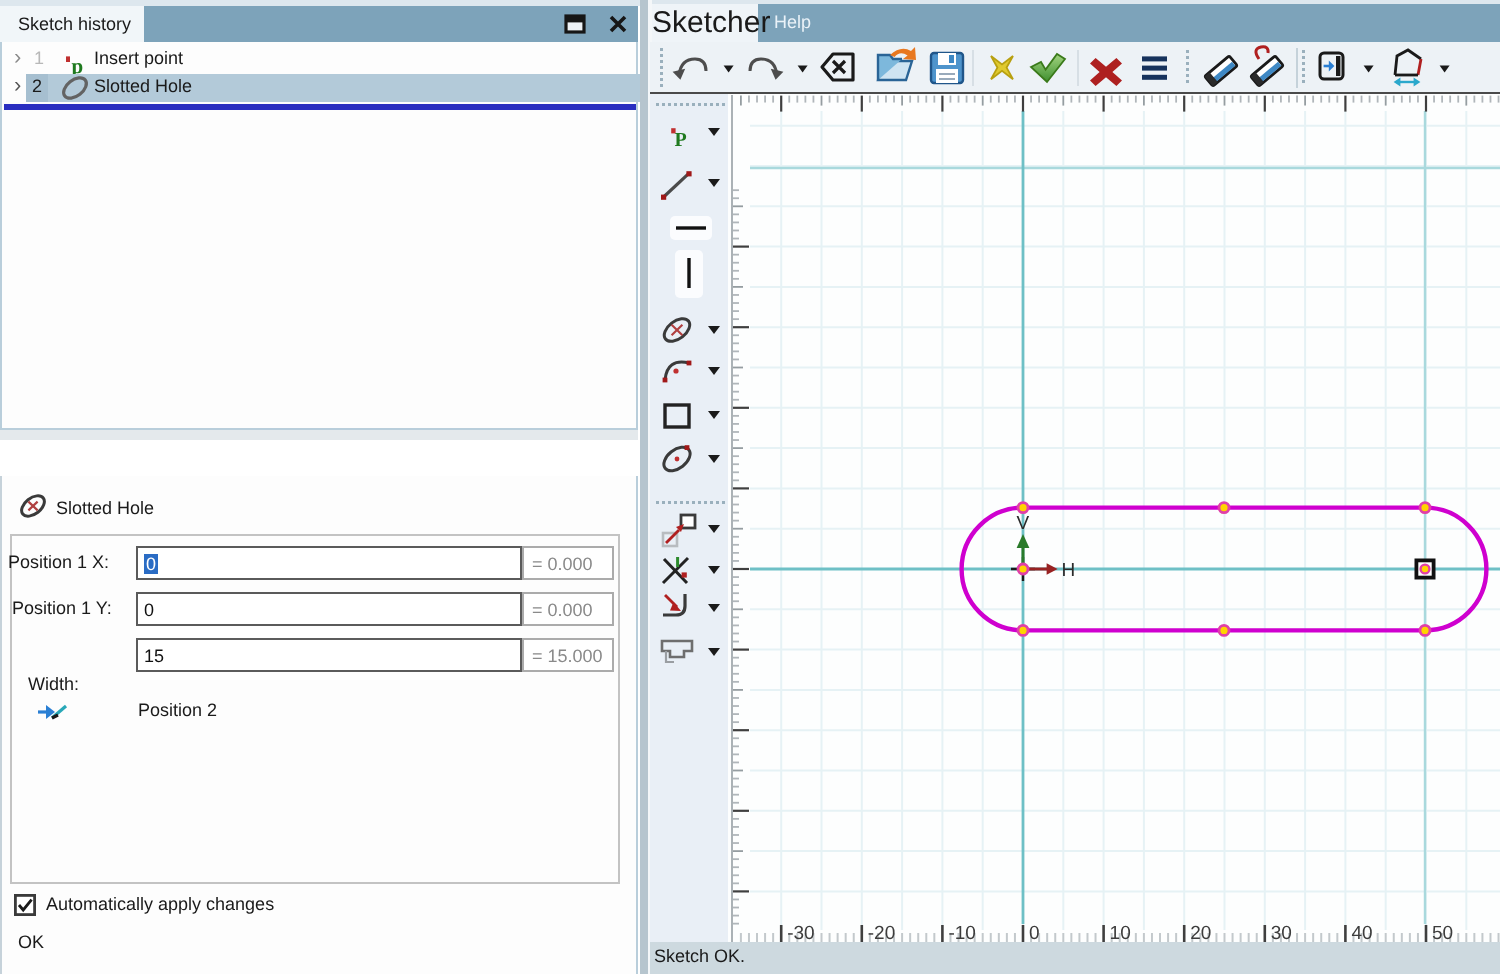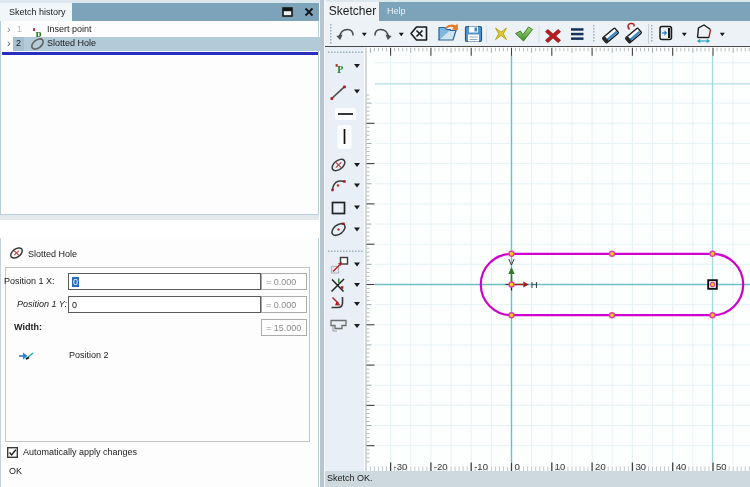--- a/index.html
+++ b/index.html
@@ -22,21 +22,21 @@
   #gapstrip { left:0; top:215px; width:319px; height:5px; background:#e4e9ec; }
   #ee-content { left:0; top:238px; width:319px; height:249px; background:#fdfdfd;
                 border-left:1px solid #c6d2da; border-right:1px solid #b9cedb; }
   #splitter { left:320px; top:0; width:4px; height:487px; background:#b6c5ce; }
   #gap2 { left:324px; top:0; width:2px; height:487px; background:#f4f7f9; }
 
   
   #menubar { left:326px; top:0; width:424px; height:21px; background:#7da3ba; }
   #menutop { left:326px; top:0; width:424px; height:2px; background:#dde7ee; }
   #sketchertab { left:326px; top:2px; width:53px; height:19px; background:#eff4f8; color:#1a1a1a;
-                 font-size:12px; line-height:19px; text-align:center; }
+                 font-size:15px; line-height:19px; text-align:center; }
   #helptxt { left:387px; top:2px; height:19px; color:#eaf2f8; font-size:9px; line-height:19px; }
   #toolbar { left:325px; top:21px; width:425px; height:26px; background:#edf2f6; border-bottom:1px solid #4a4a4a; }
   #palette { left:325px; top:47px; width:39px; height:424px; background:#e9eff6; }
   #canvasbg { left:364px; top:47px; width:386px; height:425px; background:#fdfefe; }
   #statusbar { left:325px; top:471px; width:425px; height:16px; background:#cdd9df;
                color:#1a1a1a; font-size:9px; line-height:15px; padding-left:2px; }
 
   
   .lbl { position:absolute; font-size:9px; white-space:nowrap; color:#1a1a1a; }
   #groupbox { left:4px; top:29px; width:305px; height:175px; border:1px solid #c3c3c3; }
@@ -96,25 +96,26 @@
       <path d="M5.2 9.2 L9.8 4.8 M5.2 4.8 L9.8 9.2" stroke="#b04040" stroke-width="1.1"></path>
     </svg>
     <span class="lbl" style="left:27px;top:11px;">Slotted Hole</span>
 
     <div id="groupbox" class="abs"></div>
 
     <span class="lbl" style="left:3px;top:38px;">Position 1 X:</span>
     <div class="inputbox" style="top:35px;"><span style="background:#2a6cc4;color:#fff;padding:0 1px;">0</span></div>
     <div class="eqbox" style="top:35px;">= 0.000</div>
 
-    <span class="lbl" style="left:16px;top:61px;font-style:italic;">Position 1 Y:</span>
+    <span class="lbl" style="left:5px;top:61px;">Position 1 Y:</span>
     <div class="inputbox" style="top:58px;">0</div>
     <div class="eqbox" style="top:58px;">= 0.000</div>
 
-    <span class="lbl" style="left:13px;top:84px;font-weight:bold;">Width:</span>
+    <span class="lbl" style="left:13px;top:99px;">Width:</span>
+    <div class="inputbox" style="top:81px;">15</div>
     <div class="eqbox" style="top:81px;">= 15.000</div>
 
     <svg style="position:absolute;left:17px;top:113px;" width="16" height="10" viewBox="0 0 16 10">
       <path d="M1 5 L6 5" stroke="#2a7fd4" stroke-width="1.6"></path>
       <path d="M5 1.5 L9.5 5 L5 8.5 Z" fill="#2a7fd4"></path>
       <path d="M8 8 L15 2" stroke="#28a8b8" stroke-width="1.6"></path>
       <path d="M8 8 L11 6.5" stroke="#1a1a1a" stroke-width="1.6"></path>
     </svg>
     <span class="lbl" style="left:36px;top:112px;padding-left:32px;">Position 2</span>
 

